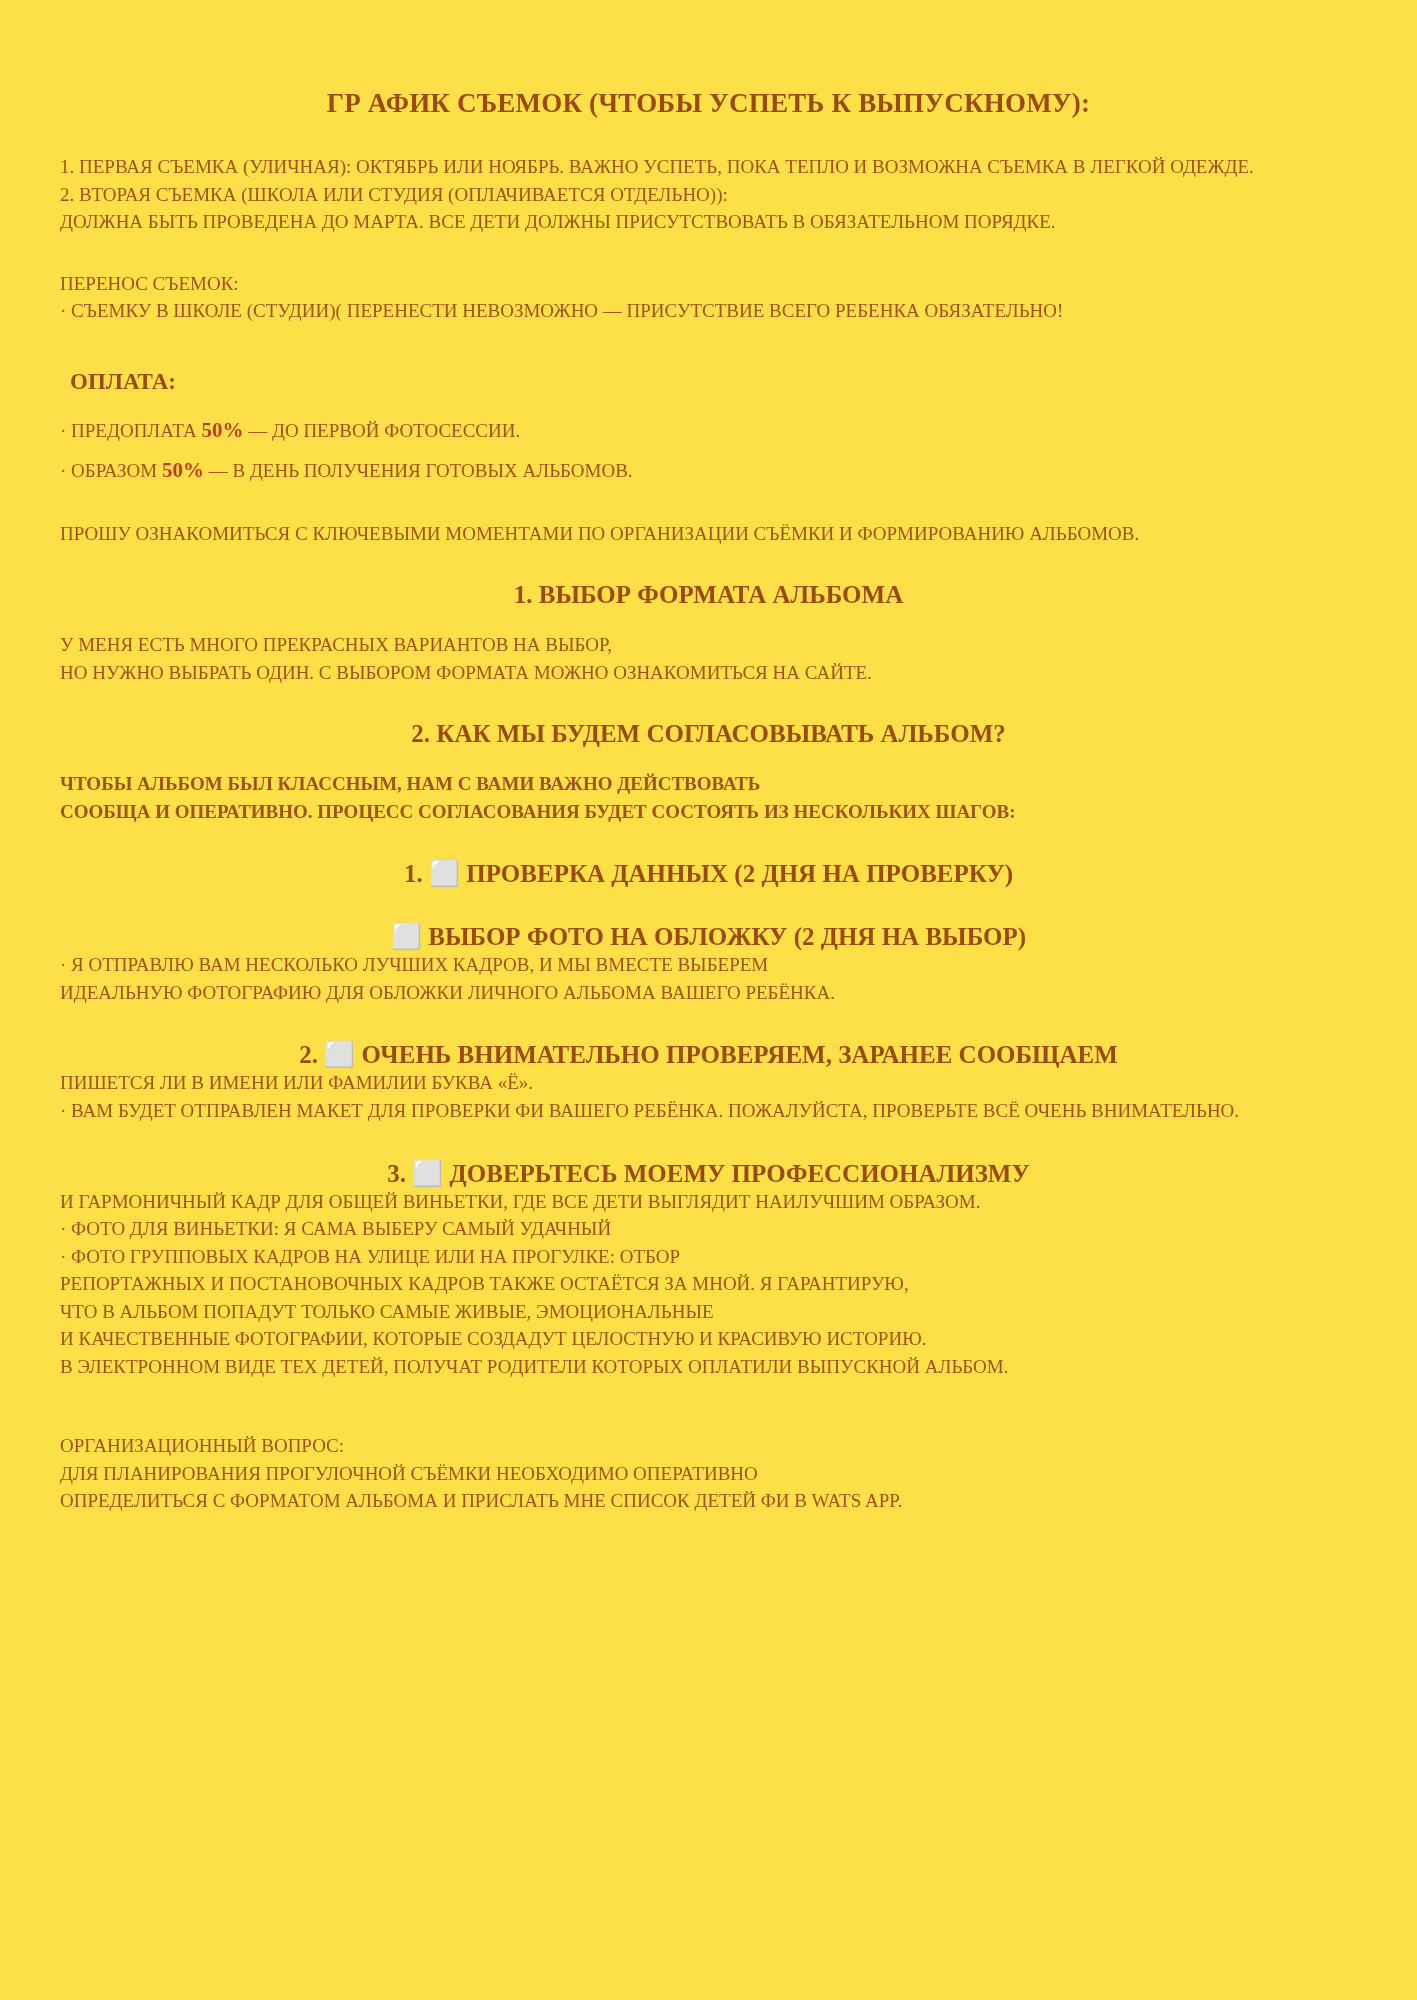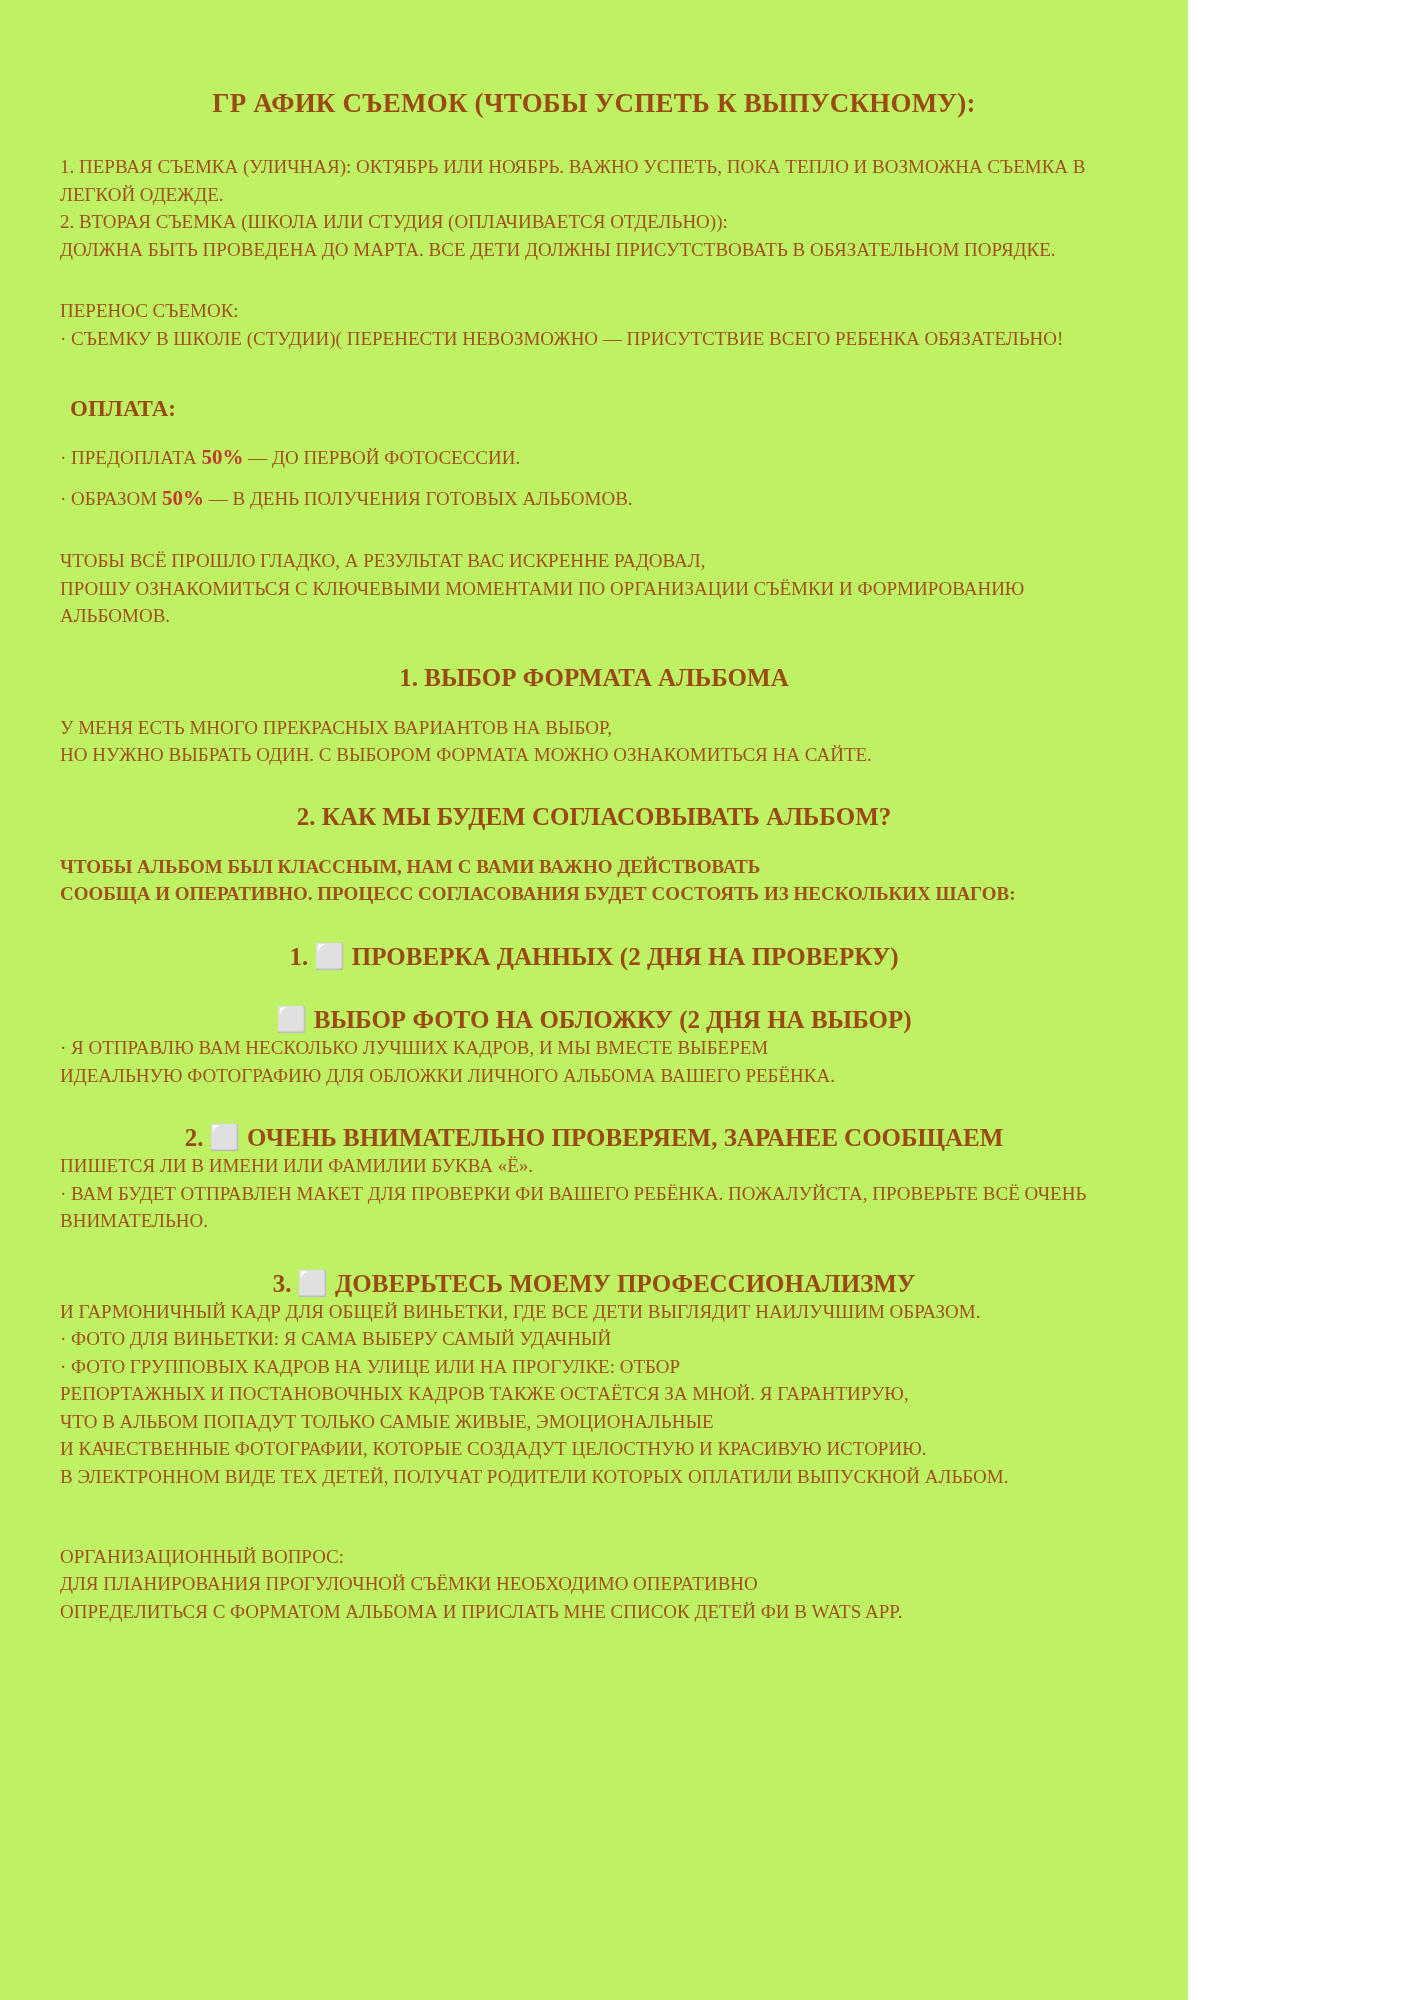--- a/index.html
+++ b/index.html
@@ -7,25 +7,25 @@
     padding: 0;
     background: #ffffff;
   }
   body {
     width: 1417px;
     min-height: 2000px;
     font-family: "Liberation Serif", "DejaVu Serif", serif;
     color: #8a4b1e;
   }
   .page {
-    width: 1188px;
+    width: 1417px;
     min-height: 2000px;
     box-sizing: border-box;
     padding: 70px 60px 40px 60px;
-    background: #bef264;
+    background: #fde047;
   }
   .doc-title {
     text-align: center;
     font-size: 27px;
     font-weight: bold;
     color: #9a4a12;
     letter-spacing: 0.2px;
     margin: 18px 0 34px 0;
     font-variant: small-caps;
   }
@@ -96,21 +96,20 @@
     </p>
     <div class="gap-s"></div>
     <p class="para">
       <span>· ОБРАЗОМ </span><span class="accent">50%</span><span> — В ДЕНЬ ПОЛУЧЕНИЯ ГОТОВЫХ АЛЬБОМОВ.</span>
     </p>
   </div>
 
   <div class="gap-l"></div>
 
   <div>
-    <p class="para">ЧТОБЫ ВСЁ ПРОШЛО ГЛАДКО, А РЕЗУЛЬТАТ ВАС ИСКРЕННЕ РАДОВАЛ,</p>
     <p class="para">ПРОШУ ОЗНАКОМИТЬСЯ С КЛЮЧЕВЫМИ МОМЕНТАМИ ПО ОРГАНИЗАЦИИ СЪЁМКИ И ФОРМИРОВАНИЮ АЛЬБОМОВ.</p>
   </div>
 
   <div class="gap-l"></div>
 
   <div>
     <p class="small-head">1. ВЫБОР ФОРМАТА АЛЬБОМА</p>
     <div class="gap-m"></div>
     <p class="para">У МЕНЯ ЕСТЬ МНОГО ПРЕКРАСНЫХ ВАРИАНТОВ НА ВЫБОР,</p>
     <p class="para">НО НУЖНО ВЫБРАТЬ ОДИН. С ВЫБОРОМ ФОРМАТА МОЖНО ОЗНАКОМИТЬСЯ НА САЙТЕ.</p>

